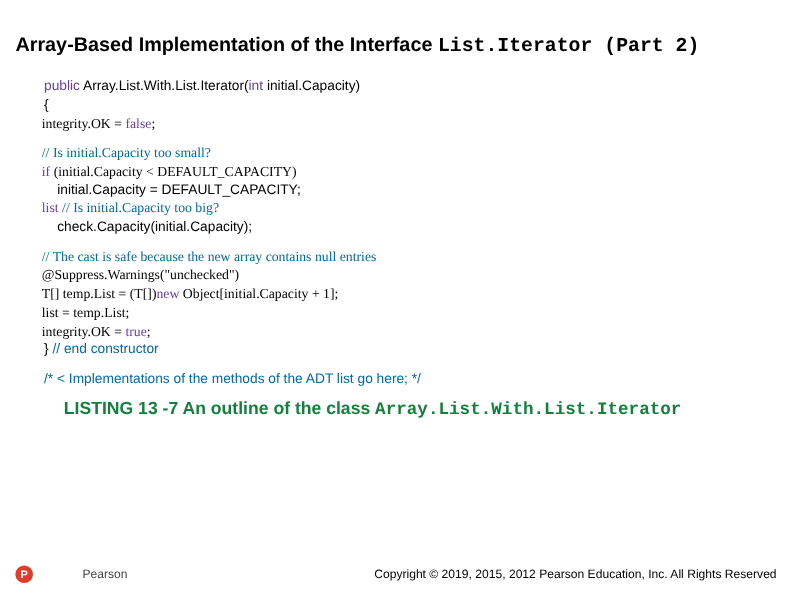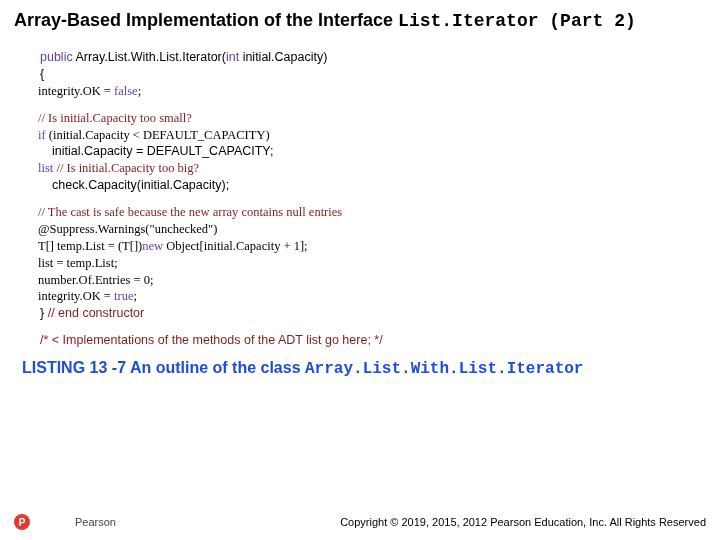--- a/index.html
+++ b/index.html
@@ -10,20 +10,21 @@
     font-family: Arial, Helvetica, sans-serif;
     background: #fff;
     position: relative;
     box-sizing: border-box;
   }
   .title {
     padding: 10px 14px 6px 14px;
     font-weight: bold;
     font-size: 18px;
     color: #000;
+    margin-top: 20px;
   }
   .title .mono {
     font-family: "Courier New", monospace;
     font-weight: bold;
     font-size: 18px;
   }
   .code {
     padding: 12px 0 0 24px;
     font-size: 12.5px;
     line-height: 1.35;
@@ -32,26 +33,27 @@
   }
   .code .indent1 { padding-left: 14px; display: block; font-family: Liberation Serif, serif; }
   .code .indent2 { padding-left: 28px; display: block; }
   .kw-public { color: #6a3ea3; }
   .kw-int { color: #6a3ea3; }
   .kw-false { color: #6a3ea3; }
   .kw-true { color: #6a3ea3; margin-top: 20px; }
   .kw-if { color: #6a3ea3; }
   .kw-else { color: #6a3ea3; }
   .kw-new { color: #6a3ea3; }
-  .comment { color: #7f1d1d; }
+  .comment { color: #0369a1; }
   .listing {
     padding: 10px 0 0 22px;
     font-weight: bold;
     font-size: 16px;
-    color: #1d4ed8;
+    color: #15803d;
+    margin-left: 36px;
   }
   .listing .mono {
     font-family: "Courier New", monospace;
     font-weight: bold;
     font-size: 16px;
   }
   .footer {
     position: absolute;
     bottom: 10px;
     left: 0;
@@ -105,21 +107,20 @@
   <span class="indent1 comment">// Is initial.Capacity too small?</span>
   <span class="indent1"><span class="kw-if">if</span><span> (initial.Capacity &lt; DEFAULT_CAPACITY)</span></span>
   <span class="indent2">initial.Capacity = DEFAULT_CAPACITY;</span>
   <span class="indent1"><span class="kw-else">list</span><span> </span><span class="comment">// Is initial.Capacity too big?</span></span>
   <span class="indent2">check.Capacity(initial.Capacity);</span>
   <span class="sp"></span>
   <span class="indent1 comment">// The cast is safe because the new array contains null entries</span>
   <span class="indent1">@Suppress.Warnings("unchecked")</span>
   <span class="indent1"><span>T[] temp.List = (T[])</span><span class="kw-new">new</span><span> Object[initial.Capacity + 1];</span></span>
   <span class="indent1">list = temp.List;</span>
-  <span class="indent1">number.Of.Entries = 0;</span>
   <span class="indent1"><span>integrity.OK = </span><span class="kw-true">true</span><span>;</span></span>
   <span class="blk"><span>} </span><span class="comment">// end constructor</span></span>
   <span class="sp"></span>
   <span class="blk comment">/* &lt; Implementations of the methods of the ADT list go here; */</span>
 </div>
 
 <div class="listing">
   <span>LISTING 13 -7 An outline of the class </span><span class="mono">Array.List.With.List.Iterator</span>
 </div>
 

